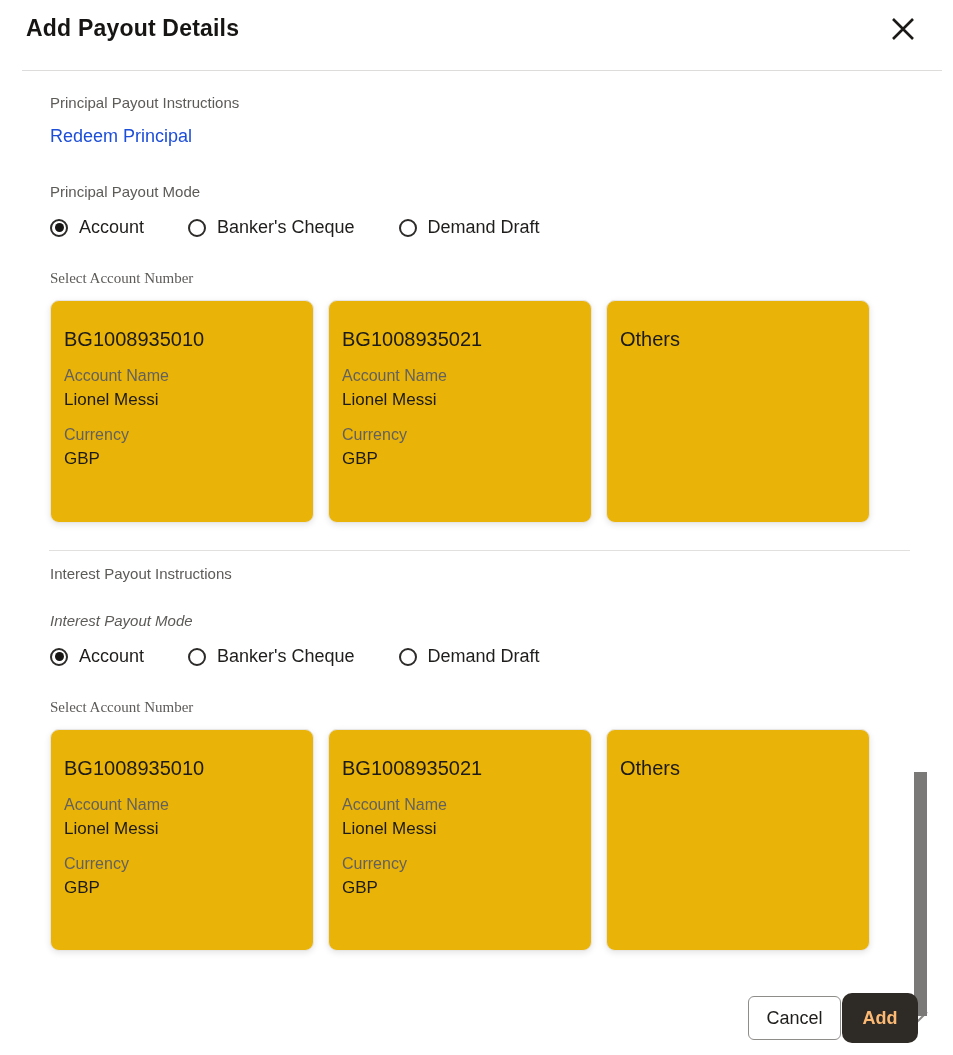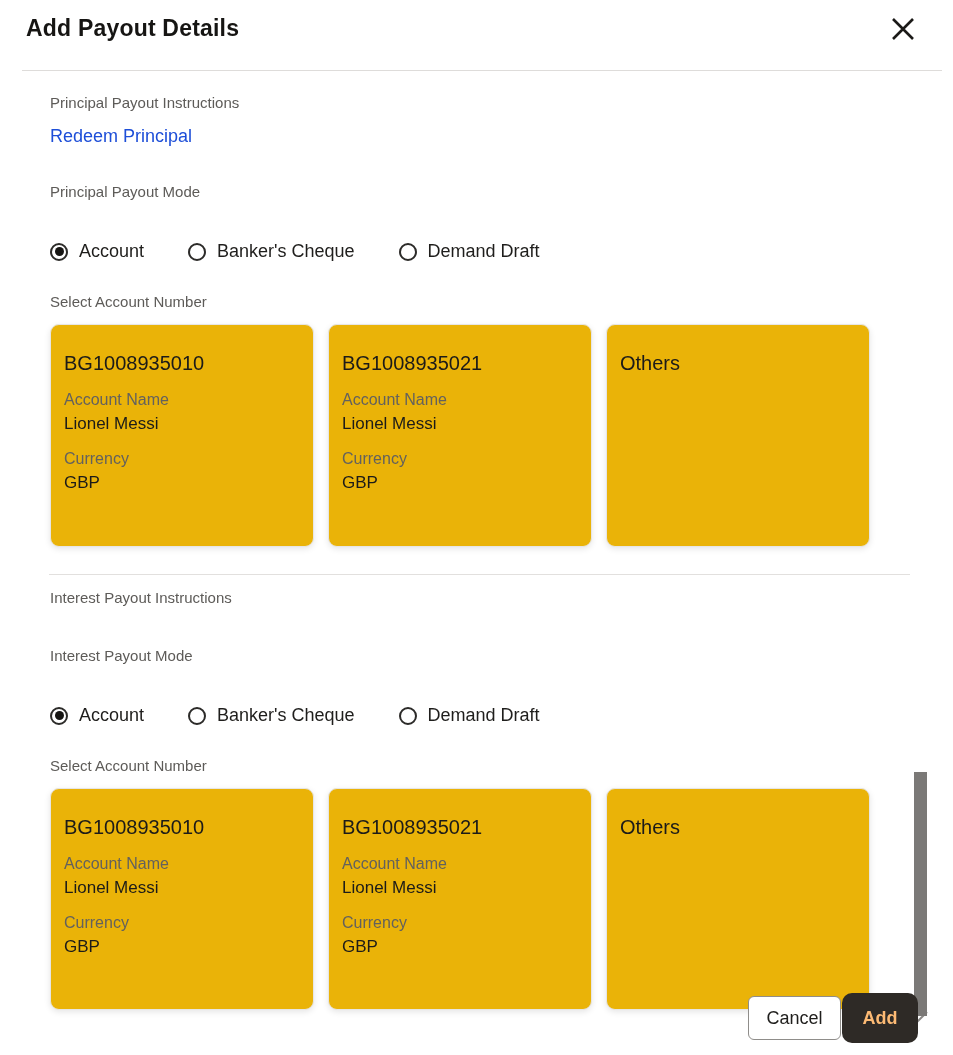--- a/index.html
+++ b/index.html
@@ -12,27 +12,27 @@
   .dlg-title { position:absolute; left:26px; top:15px; font-size:23px; font-weight:bold; color:#161513; letter-spacing:.2px; }
   .close-btn { position:absolute; right:34px; top:14px; width:32px; height:32px; cursor:pointer;
                display:flex; align-items:center; justify-content:center; background:none; border:none; }
   .hdr-divider { position:absolute; left:22px; right:11px; top:70px; height:1px; background:#dedcda; }
 
   
   .dlg-body { padding:24px 0 0 50px; }
   .sec-label { font-size:15px; color:#5d5b58; line-height:18px; }
   .sec-value { font-size:18px; color:#1d4ed8; margin-top:13px; line-height:22px; }
   .mode-label { margin-top:36px; }
-  .radio-row { display:flex; margin-top:40px; column-gap:44px; }
+  .radio-row { display:flex; margin-top:16px; column-gap:44px; }
   .radio-item { display:flex; align-items:center; cursor:pointer; }
   .radio-circle { width:18px; height:18px; border:2px solid #2c2b29; border-radius:50%;
                   display:inline-flex; align-items:center; justify-content:center; flex:0 0 auto; background:#fff; }
   .radio-circle.checked::after { content:""; width:9px; height:9px; border-radius:50%; background:#161513; }
   .radio-label { font-size:18px; color:#1f1e1c; margin-left:11px; }
-  .select-label { margin-top:31px; }
+  .select-label { margin-top:31px;font-family:Liberation Serif, serif; }
 
   
   .card-grid { display:flex; column-gap:14px; margin-top:13px; width:820px; }
   .acct-card { width:264px; height:223px; background:#eab308; border:1px solid #e7e6e4; border-radius:9px;
                box-shadow:0 2px 6px rgba(0,0,0,0.10); padding:26px 14px 0 13px; cursor:pointer; }
   .acct-card.short { height:222px; }
   .card-number { font-size:20px; color:#1c1b19; line-height:24px; }
   .fld-label { font-size:16px; color:#63615e; margin-top:15px; line-height:19px; }
   .fld-value { font-size:17px; color:#1c1b19; margin-top:5px; line-height:20px; }
 
@@ -107,21 +107,21 @@
       </div>
       <div class="acct-card">
         <div class="card-number">Others</div>
       </div>
     </div>
 
     <div class="mid-divider"></div>
 
     <div class="sec-label sec2-top">Interest Payout Instructions</div>
 
-    <div class="sec-label" style="margin-top:40px;">Interest Payout Mode</div>
+    <div class="sec-label" style="margin-top:29px;font-style:italic;">Interest Payout Mode</div>
     <div class="radio-row">
       <div class="radio-item">
         <span class="radio-circle checked"></span>
         <span class="radio-label">Account</span>
       </div>
       <div class="radio-item">
         <span class="radio-circle"></span>
         <span class="radio-label">Banker's Cheque</span>
       </div>
       <div class="radio-item">

